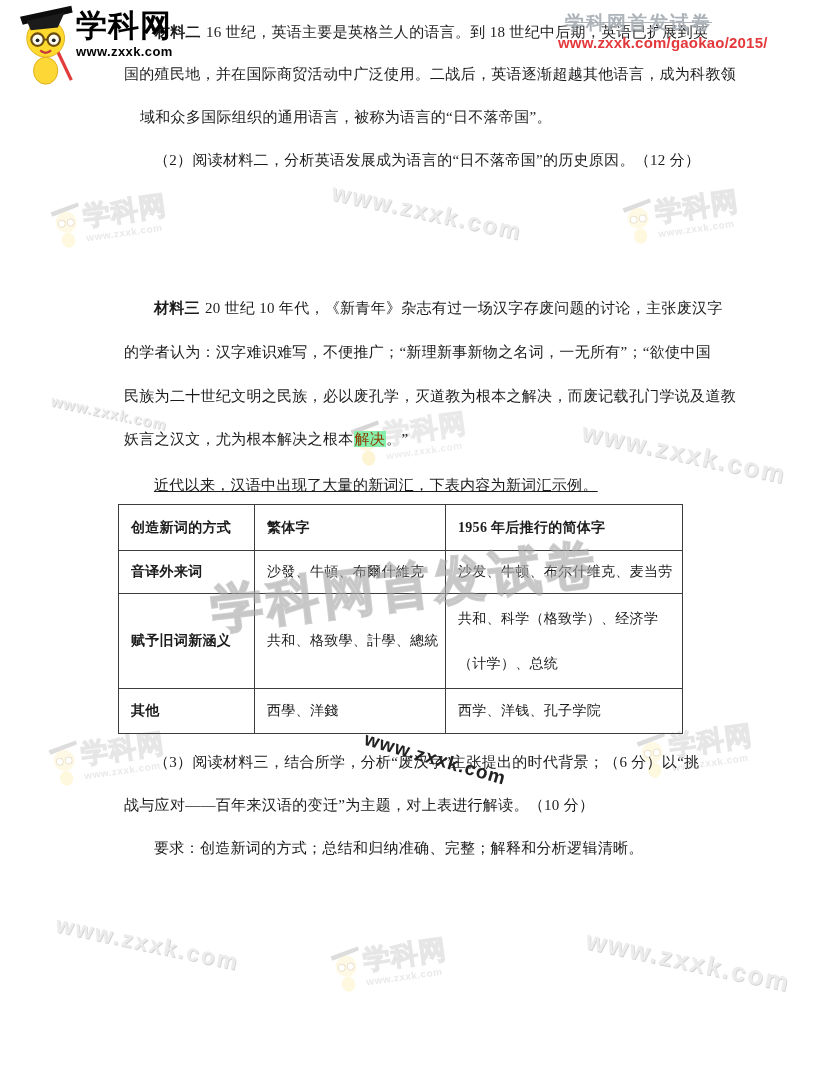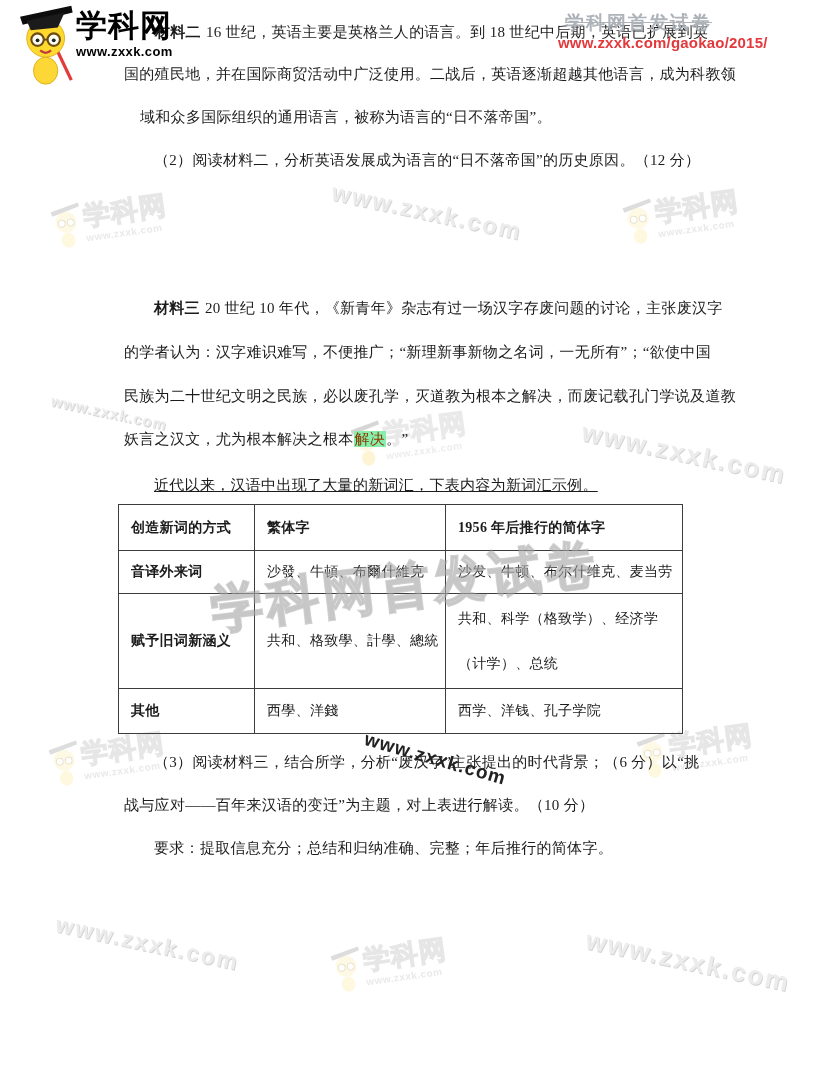--- a/index.html
+++ b/index.html
@@ -235,21 +235,21 @@
       <circle cx="25" cy="27" r="4.6" fill="#fff" stroke="#c0aa70" stroke-width="1.4"></circle>
     </svg>
     <div class="txtcol">
       <div class="brand">学科网</div>
       <div class="url">www.zxxk.com</div>
     </div>
   </div>
 
   <div class="tline" style="left:154px;top:752px;">（3）阅读材料三，结合所学，分析“废汉字”主张提出的时代背景；（6 分）以“挑</div>
   <div class="tline" style="left:124px;top:795px;">战与应对——百年来汉语的变迁”为主题，对上表进行解读。（10 分）</div>
-  <div class="tline" style="left:154px;top:838px;">要求：提取信息充分；总结和归纳准确、完整；年后推行的简体字。</div>
+  <div class="tline" style="left:154px;top:838px;">要求：创造新词的方式；总结和归纳准确、完整；解释和分析逻辑清晰。</div>
 
   <div class="wm-url" style="left:54px;top:930px;font-size:23px;">www.zxxk.com</div>
   <div class="wm-logo" style="left:332px;top:940px;">
     <svg class="mascot" viewBox="0 0 40 62">
       <ellipse cx="19" cy="50" rx="9" ry="10" fill="#fce9a0"></ellipse>
       <circle cx="19" cy="26" r="14" fill="#fdeeb2"></circle>
       <polygon points="0,10 38,2 39,7 2,16" fill="#9a9a9a"></polygon>
       <circle cx="13" cy="27" r="4.6" fill="#fff" stroke="#c0aa70" stroke-width="1.4"></circle>
       <circle cx="25" cy="27" r="4.6" fill="#fff" stroke="#c0aa70" stroke-width="1.4"></circle>
     </svg>

